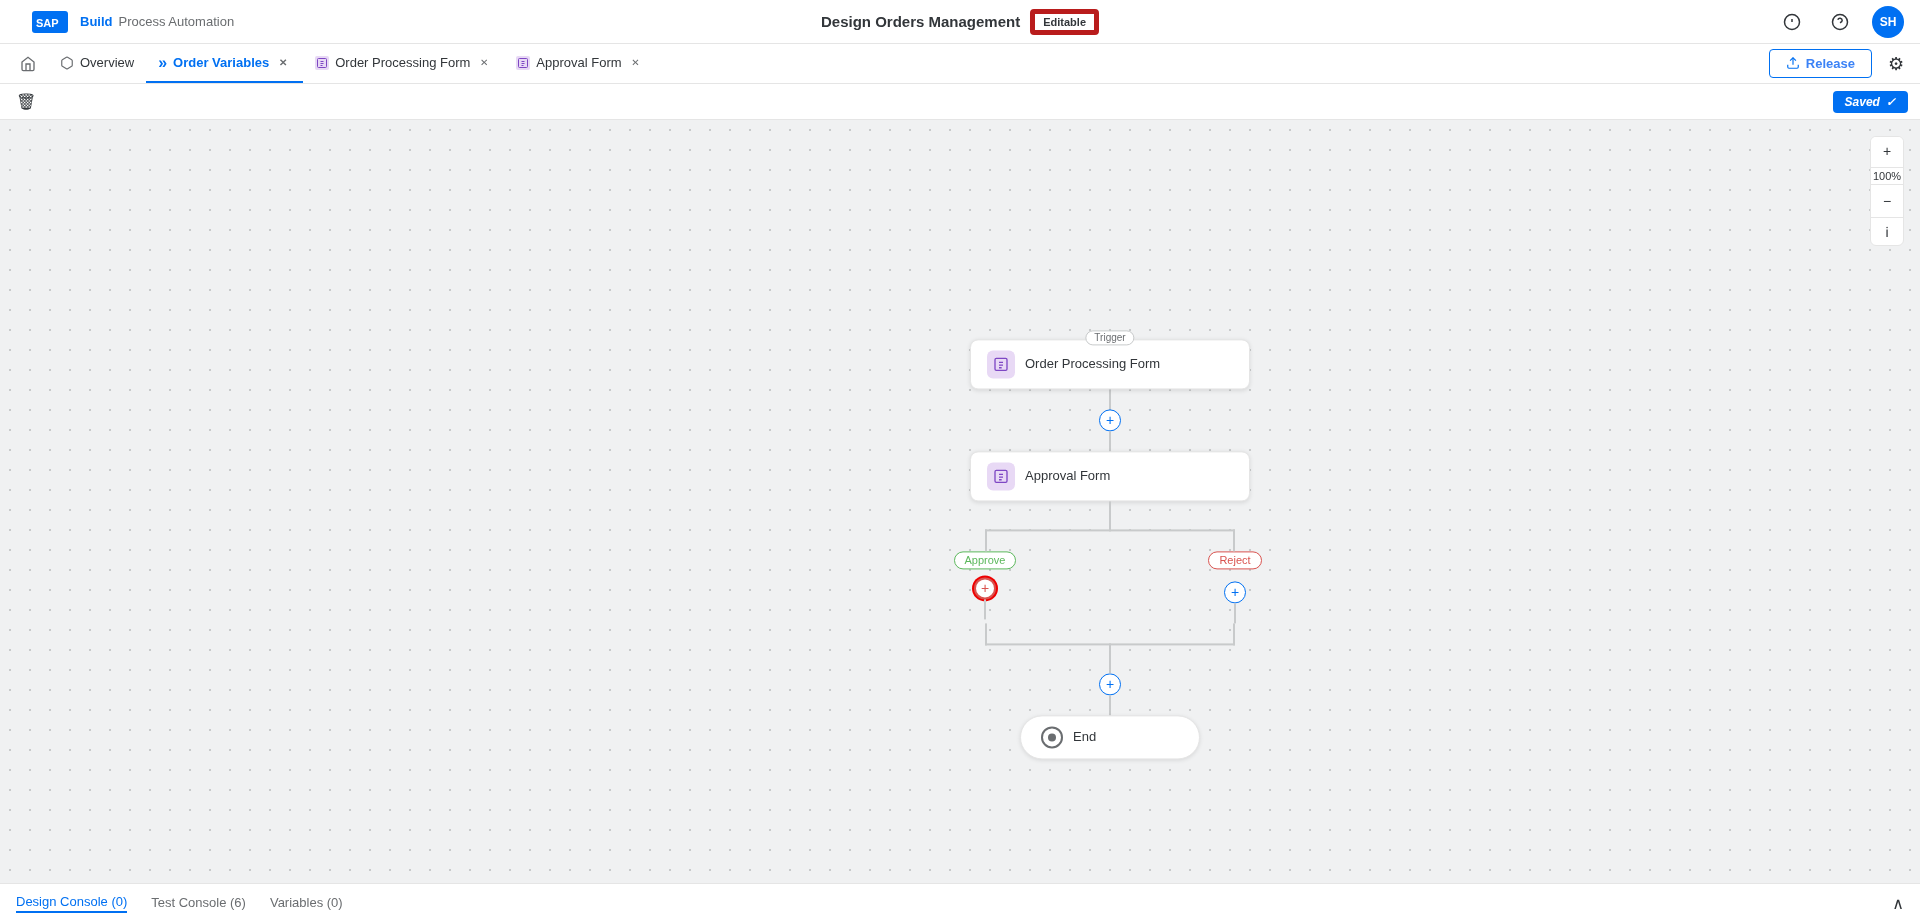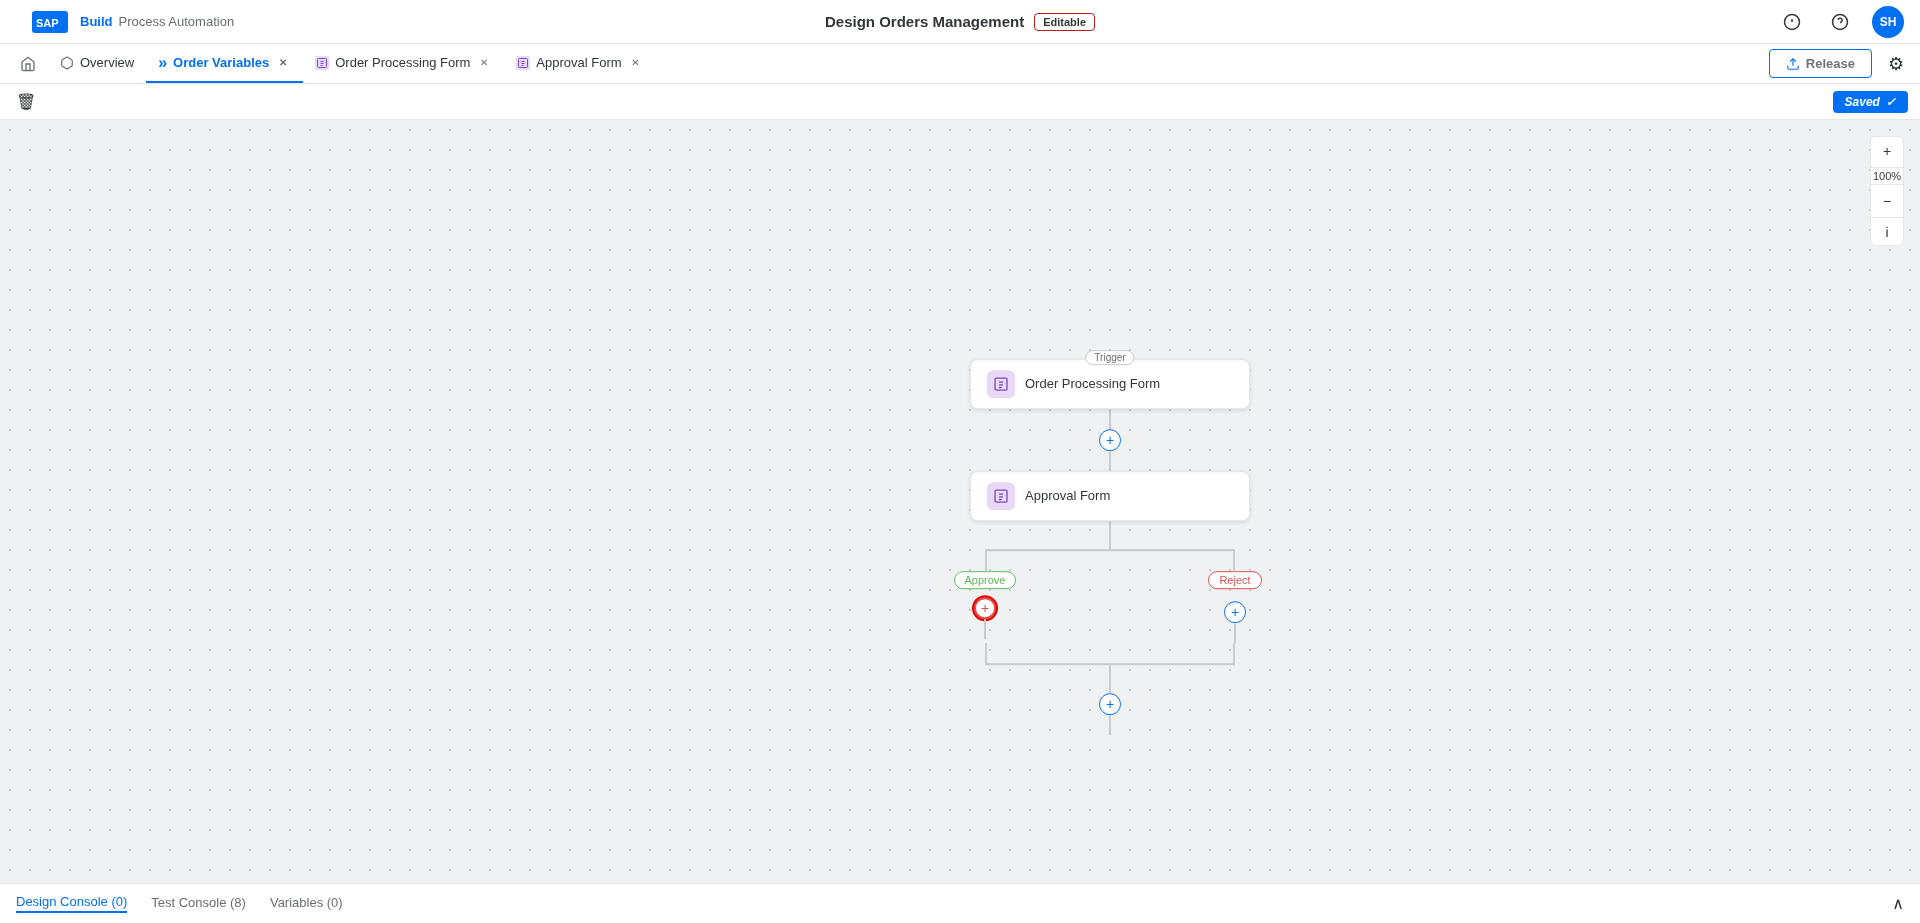--- a/index.html
+++ b/index.html
@@ -8,42 +8,42 @@
     
     .header {
       display: flex; align-items: center; background: #fff; height: 44px;
       border-bottom: 1px solid #e5e5e5; padding: 0 16px; position: relative;
     }
     .sap-logo { display: flex; margin-right: 12px; padding-left: 16px; }
     .sap-logo svg { width: 36px; height: 22px; }
     .build-label { font-size: 13px; font-weight: 600; color: #0070f2; margin-right: 6px; }
     .process-automation { font-size: 13px; color: #6a6d70; }
     .header-title { position: absolute; left: 50%; transform: translateX(-50%); font-size: 15px; font-weight: 600; color: #32363a; display: flex; align-items: center; gap: 10px; }
-    .editable-badge { font-size: 11px; border: 1px solid #b91c1c; border-radius: 4px; padding: 2px 8px; color: #32363a; background: #fff; }
+    .editable-badge { font-size: 11px; border: 5px solid #b91c1c; border-radius: 4px; padding: 2px 8px; color: #32363a; background: #fff; }
     .header-actions { margin-left: auto; display: flex; align-items: center; gap: 16px; }
     .header-icon { width: 32px; height: 32px; display: flex; align-items: center; justify-content: center; cursor: pointer; color: #32363a; font-size: 18px; border-radius: 50%; }
     .avatar { width: 32px; height: 32px; border-radius: 50%; background: #0070f2; color: #fff; display: flex; align-items: center; justify-content: center; font-size: 12px; font-weight: 600; }
 
     
     .tabbar {
       display: flex; align-items: center; background: #fff; height: 40px;
       border-bottom: 1px solid #e5e5e5; padding: 0 8px;
     }
     .tab-home { display: flex; align-items: center; padding: 0 12px; height: 100%; cursor: pointer; color: #6a6d70; font-size: 18px; }
     .tab {
       display: flex; align-items: center; padding: 0 12px; height: 100%;
       cursor: pointer; font-size: 13px; color: #32363a; border-bottom: 2px solid transparent;
       gap: 6px; white-space: nowrap;
     }
     .tab.active { color: #0070f2; border-bottom: 2px solid #0070f2; font-weight: 600; }
     .tab-close { display: flex; align-items: center; justify-content: center; width: 16px; height: 16px; border-radius: 50%; font-size: 10px; color: #6a6d70; cursor: pointer; }
     .tab-actions { margin-left: auto; display: flex; align-items: center; gap: 8px; }
     .release-btn {
-      display: flex; align-items: center; gap: 6px; padding: 6px 16px;
-      border: 1px solid #0070f2; border-radius: 4px; color: #737373; background: #fff;
+      display: flex; gap: 6px; padding: 6px 16px;
+      border: 1px solid #0070f2; border-radius: 4px; color: #3b82f6; background: #fff;
       font-size: 13px; cursor: pointer; font-weight: 600;
     }
     .settings-icon { font-size: 18px; color: #32363a; cursor: pointer; width: 32px; height: 32px; display: flex; align-items: center; justify-content: center; border-radius: 4px; }
 
     
     .toolbar {
       display: flex; align-items: center; background: #fff; height: 36px;
       border-bottom: 1px solid #e5e5e5; padding: 0 12px;
     }
     .toolbar-icon { font-size: 16px; color: #32363a; cursor: pointer; padding: 4px; }
@@ -309,22 +309,26 @@
       <div style="position:absolute; left:25%; right:25%; top:20px; height:2px; background:#c8cacb;"></div>
 
       <div style="position:absolute; left:50%; top:20px; width:2px; height:30px; background:#c8cacb; transform:translateX(-50%);"></div>
     </div>
 
     <div class="connector">
       <div class="add-btn">+</div>
       <div class="connector-line h20"></div>
     </div>
 
+    <div class="end-node">
+      <div class="end-icon"></div>
+      <span class="node-label">End</span>
+    </div>
 
   </div>
 </div>
 
 <div class="console-bar">
   <span class="console-tab active">Design Console (0)</span>
-  <span class="console-tab">Test Console (8)</span>
+  <span class="console-tab">Test Console (6)</span>
   <span class="console-tab">Variables (0)</span>
   <span class="console-chevron">∧</span>
 </div>
 
 </body></html>

